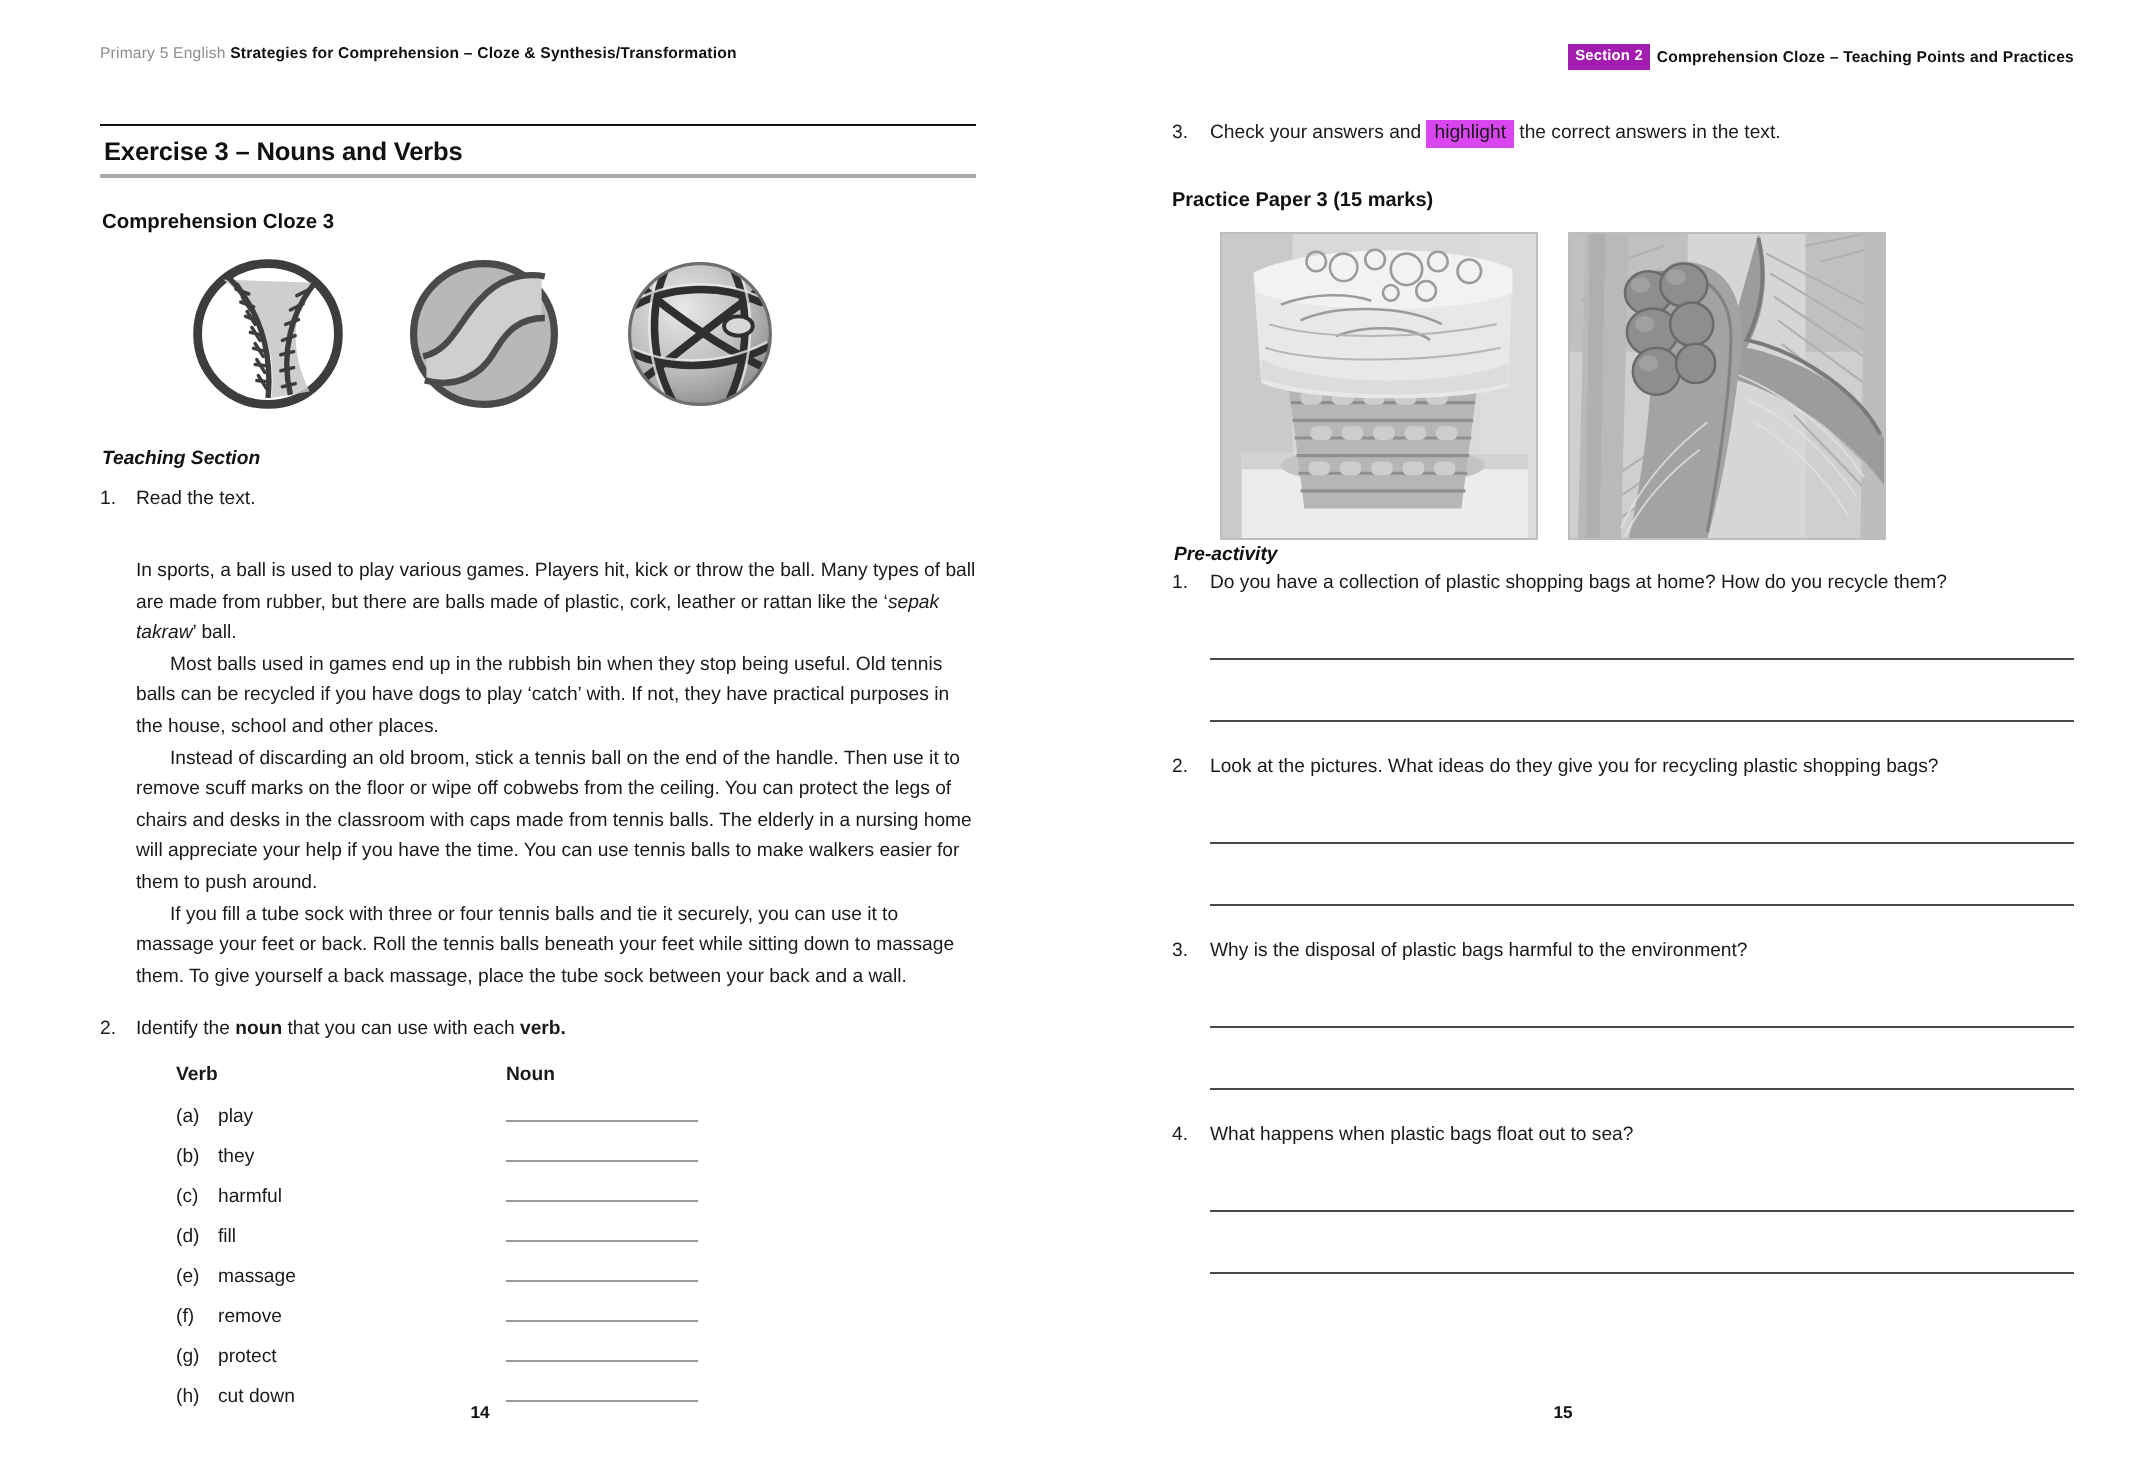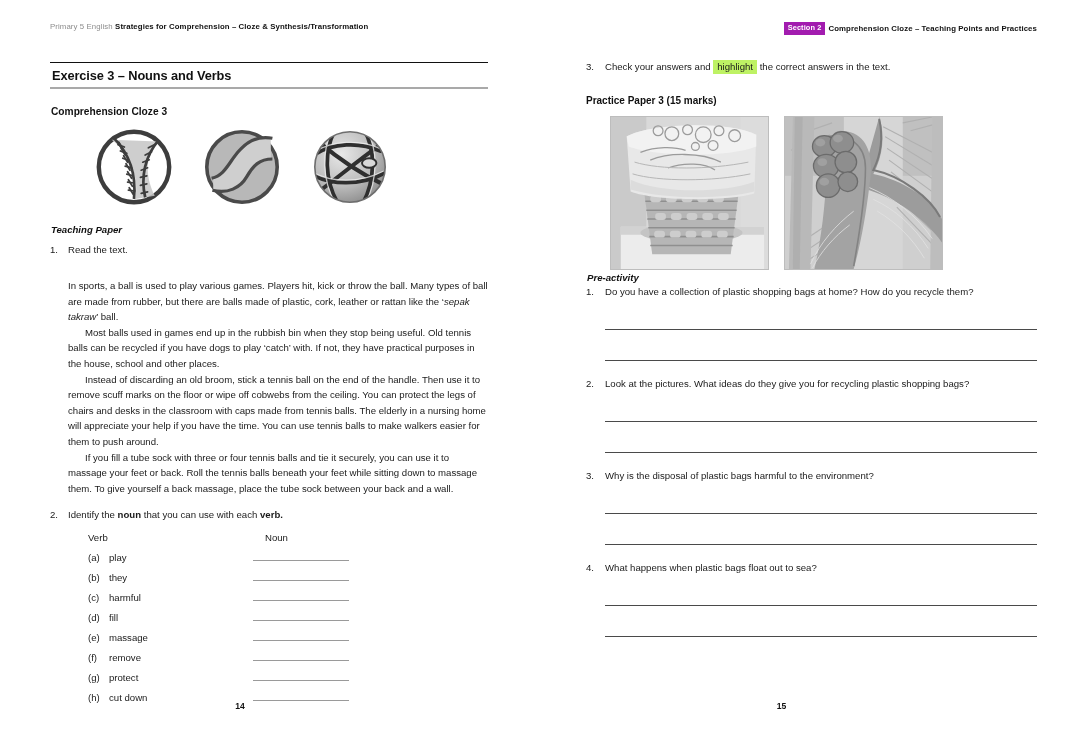--- a/index.html
+++ b/index.html
@@ -119,41 +119,40 @@
   .passage i { font-style: italic; }
 
   
   .vn-table {
     margin-top: 10px;
     padding-left: 38px;
     font-size: 9.6px;
   }
   .vn-head {
     display: flex;
-    font-weight: normal;
+    font-weight: bold;
     margin-bottom: 6px;
-    gap: 12px;
   }
   .vn-head .c1 { width: 165px; }
   .vn-row {
     display: flex;
     align-items: baseline;
     height: 20px;
   }
   .vn-row .c1 { width: 165px; display: flex; }
   .vn-row .lbl { width: 21px; flex: 0 0 21px; }
   .vn-row .blank {
     width: 96px;
     border-bottom: 1.6px solid #9a9a9a;
     height: 11px;
   }
 
   
   .hl {
-    background: #bef264;
+    background: #d946ef;
     padding: 1px 4px 1.5px 4px;
   }
   .bold-head {
     font-size: 10px;
     font-weight: bold;
     margin-top: 21px;
     color: #111;
   }
   .photos {
     display: flex;
@@ -287,21 +286,21 @@
             <path d="M27 6 C15 30 15 66 31 94"></path>
             <path d="M71 4 C85 28 85 66 69 96"></path>
           </g>
           <ellipse cx="74" cy="45" rx="9" ry="6" fill="#d8d8d8" stroke="#2f2f2f" stroke-width="2.4"></ellipse>
           <circle cx="50" cy="50" r="44" fill="none" stroke="#6e6e6e" stroke-width="2"></circle>
         </svg>
       </div>
 
     </div>
 
-    <div class="ital-head">Teaching Paper</div>
+    <div class="ital-head">Teaching Section</div>
 
     <div class="num-item">
       <span class="num">1.</span>
       <span class="txt">Read the text.</span>
     </div>
 
     <div class="passage">
       <p class="first">In sports, a ball is used to play various games. Players hit, kick or throw the ball. Many types of ball are made from rubber, but there are balls made of plastic, cork, leather or rattan like the ‘<i>sepak takraw</i>’ ball.</p>
       <p>Most balls used in games end up in the rubbish bin when they stop being useful. Old tennis balls can be recycled if you have dogs to play ‘catch’ with. If not, they have practical purposes in the house, school and other places.</p>
       <p>Instead of discarding an old broom, stick a tennis ball on the end of the handle. Then use it to remove scuff marks on the floor or wipe off cobwebs from the ceiling. You can protect the legs of chairs and desks in the classroom with caps made from tennis balls. The elderly in a nursing home will appreciate your help if you have the time. You can use tennis balls to make walkers easier for them to push around.</p>

